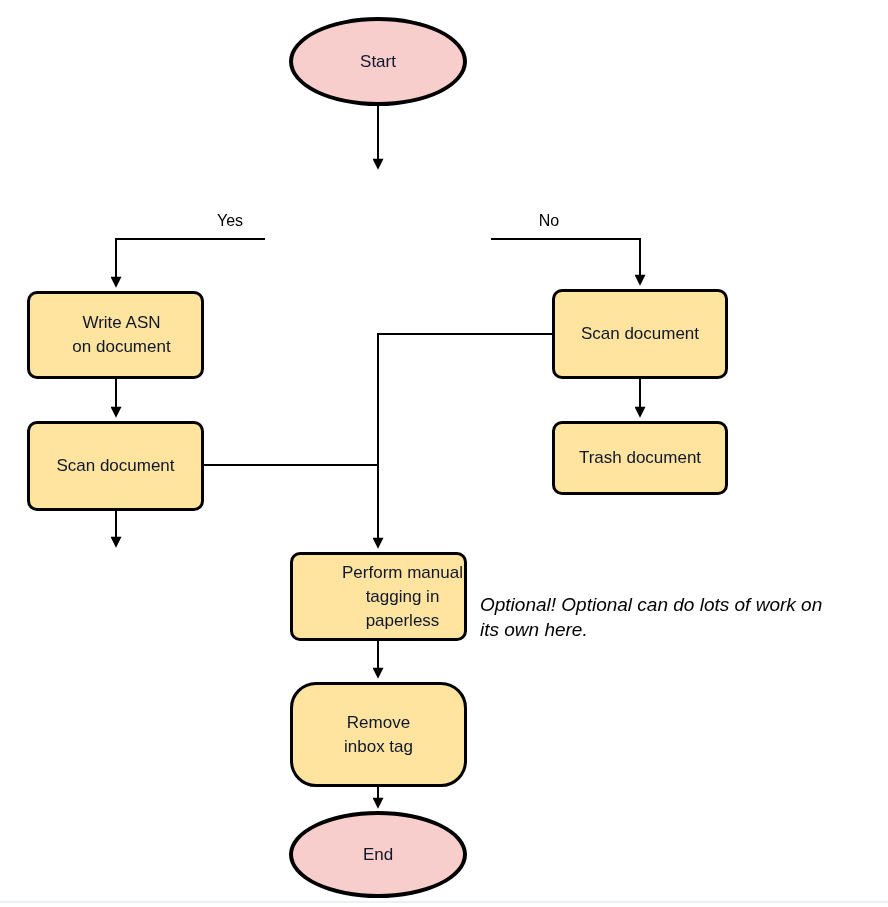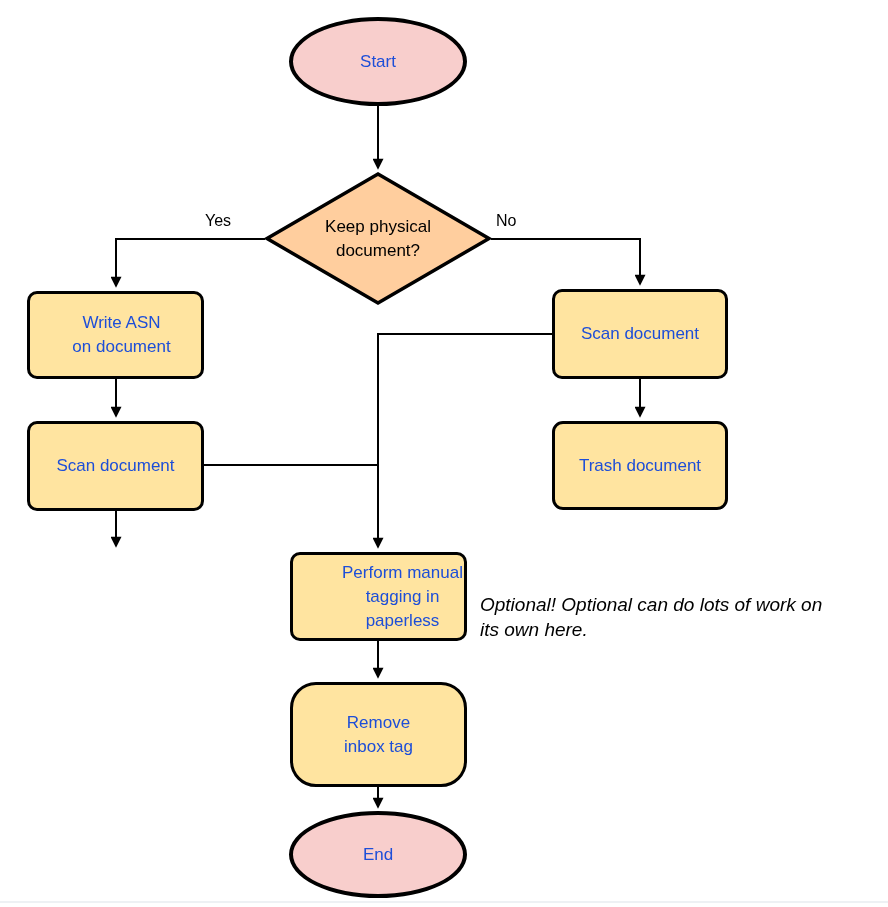--- a/index.html
+++ b/index.html
@@ -32,21 +32,21 @@
     stroke-width: 2;
     fill: none;
   }
   .node {
     position: absolute;
     z-index: 2;
     display: flex;
     align-items: center;
     justify-content: center;
     text-align: center;
-    color: #1d4ed8;
+    color: #0f172a;
     font-size: 17px;
     line-height: 24px;
     white-space: pre-line;
   }
   .terminator {
     border: 4px solid var(--stroke);
     border-radius: 50%;
     background: var(--terminator-fill);
   }
   .process {
@@ -76,21 +76,21 @@
     text-align: center;
     font-size: 17px;
     line-height: 24px;
     white-space: pre-line;
   }
   .edge-label {
     position: absolute;
     z-index: 2;
     font-size: 16px;
     color: #000;
-    text-align: left;
+    text-align: center;
     width: 50px;
   }
   .annotation {
     position: absolute;
     z-index: 2;
     left: 480px; top: 592px;
     font-size: 19px;
     font-style: italic;
     line-height: 25px;
     color: var(--annotation-color);
@@ -125,46 +125,39 @@
     <path class="edge" d="M552 334 L378 334 L378 547" marker-end="url(#arrow)"></path>
     <path class="edge" d="M204 465 L378 465"></path>
     <path class="edge" d="M378 641 L378 677" marker-end="url(#arrow)"></path>
     <path class="edge" d="M378 769 L378 807" marker-end="url(#arrow)"></path>
   </svg>
 
   <div class="node terminator" style="left:289px; top:17px; width:178px; height:89px;">
     <span>Start</span>
   </div>
 
-  <div class="decision-wrap">
-    <svg width="226" height="133" viewBox="0 0 226 133" xmlns="http://www.w3.org/2000/svg">
-      <polygon points="113,2 224,66.5 113,131 2,66.5"></polygon>
-    </svg>
-    <div class="decision-label">Keep physical
-document?</div>
-  </div>
 
   <div class="edge-label" style="left:205px; top:212px;">Yes</div>
-  <div class="edge-label" style="left:496px; top:212px;">No</div>
+  <div class="edge-label" style="left:524px; top:212px;">No</div>
 
   <div class="node process" style="left:27px; top:291px; width:177px; height:88px;padding-left:12px;">
     <span>Write ASN
 on document</span>
   </div>
 
   <div class="node process" style="left:27px; top:421px; width:177px; height:90px;">
     <span>Scan document</span>
   </div>
 
 
   <div class="node process" style="left:552px; top:289px; width:176px; height:90px;">
     <span>Scan document</span>
   </div>
 
-  <div class="node process" style="left:552px; top:421px; width:176px; height:89px;border-radius:11px;">
+  <div class="node process" style="left:552px; top:421px; width:176px; height:74px;">
     <span>Trash document</span>
   </div>
 
   <div class="node process" style="left:290px; top:552px; width:177px; height:89px;padding-left:48px;">
     <span>Perform manual
 tagging in
 paperless</span>
   </div>
 
   <div class="node process" style="left:290px; top:682px; width:177px; height:105px;border-radius:26px;">

